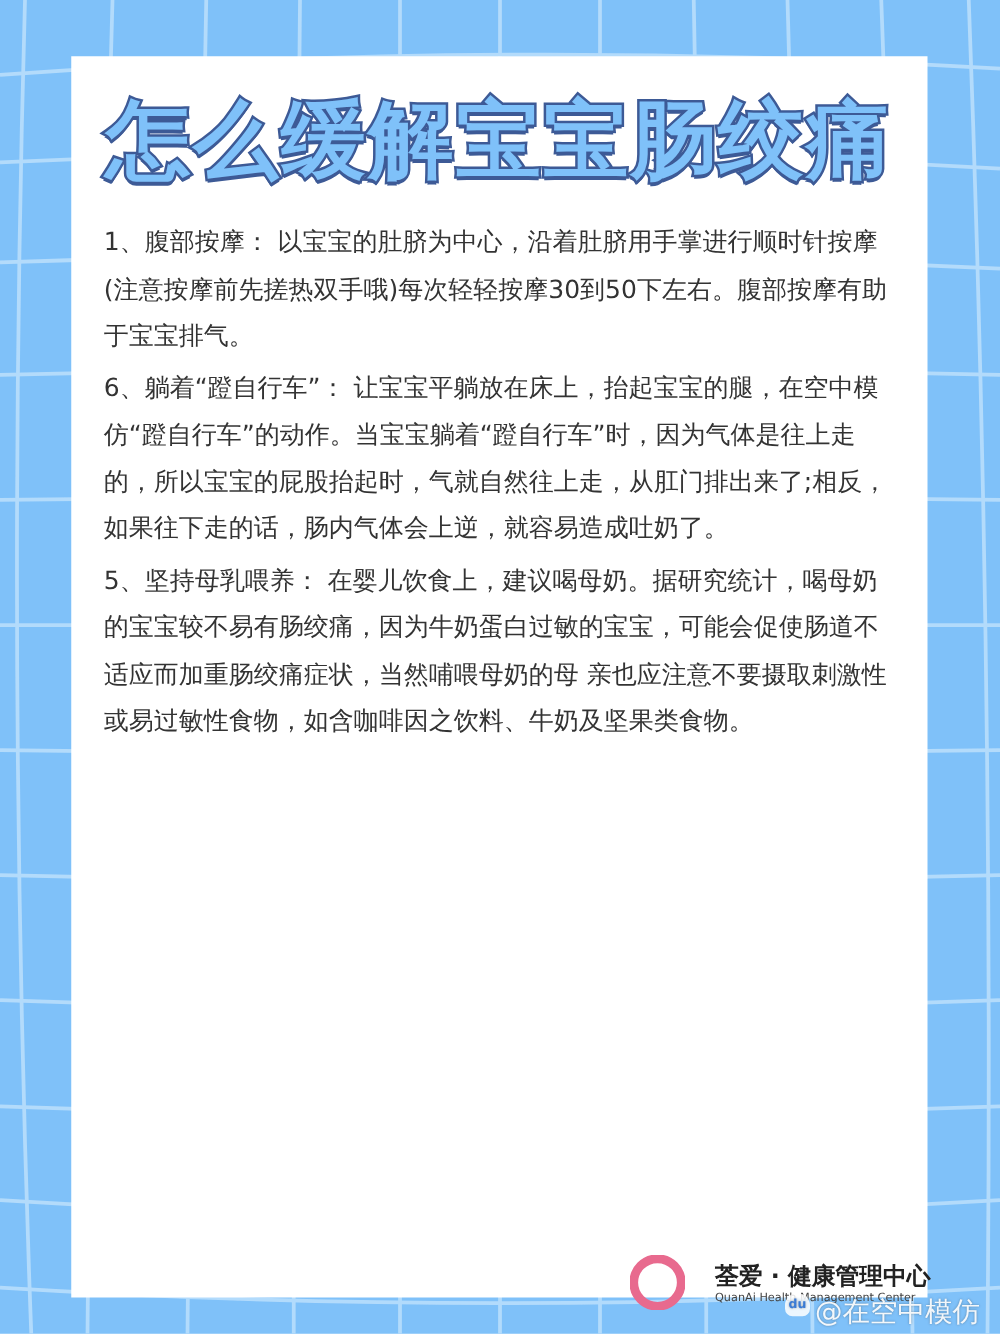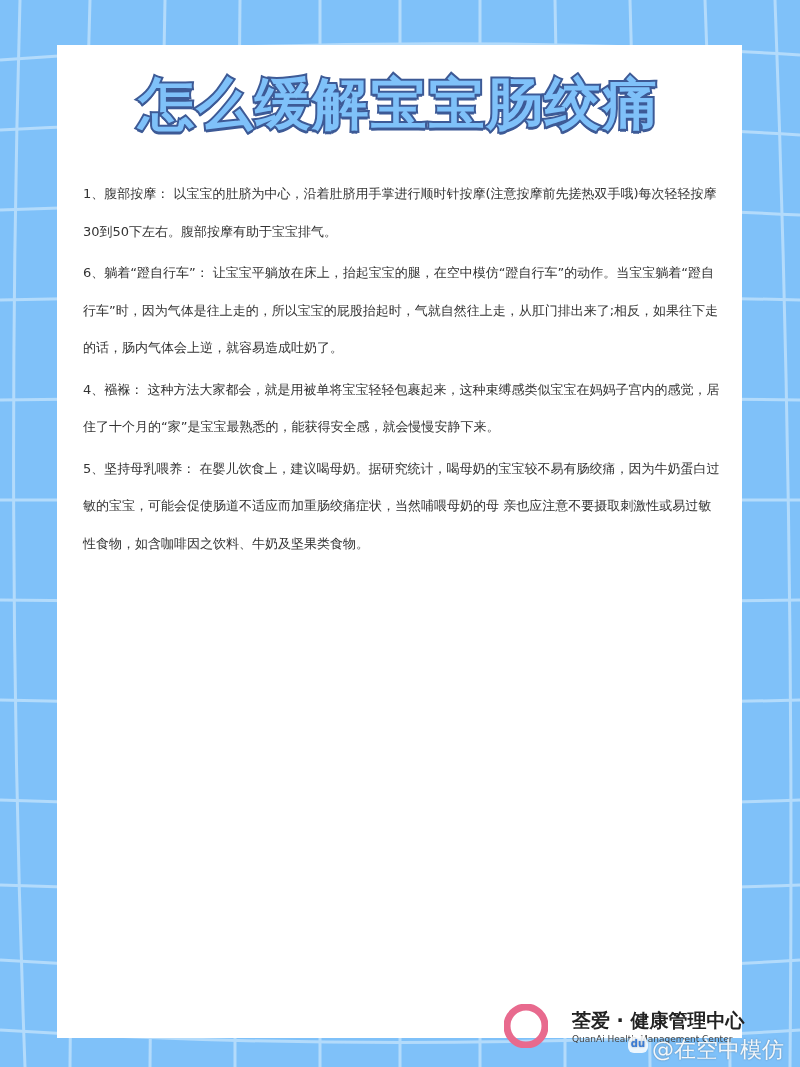--- a/index.html
+++ b/index.html
@@ -8,29 +8,29 @@
     background:#7fc1f9;
     font-family:"DejaVu Sans", sans-serif;
   }
   .grid { position:absolute; inset:0; z-index:0; }
   .card {
     position:absolute; left:57px; top:45px; width:685px; height:993px;
     background:#ffffff; z-index:1;
   }
   .title {
     position:absolute; left:0; right:0; top:22px; text-align:center;
-    font-size:56px; font-weight:bold; letter-spacing:2px;
+    font-size:68px; font-weight:bold; letter-spacing:2px;
     color:#7fc1f9;
     -webkit-text-stroke:4px #3d5a96;
     paint-order:stroke fill;
     text-shadow:0 3px 0 #3d5a96;
   }
   .content {
     position:absolute; left:26px; right:20px; top:130px;
-    font-size:13px; line-height:37.5px; color:#333;
+    font-size:20px; line-height:37.5px; color:#333;
   }
   .para { margin:0 0 4px 0; }
   .logo {
     position:absolute; right:-2px; bottom:-18px; width:240px; height:60px;
     display:flex; align-items:center; z-index:3;
   }
   .logo-mark { width:44px; height:44px; flex:none; }
   .logo-text { margin-left:24px; }
   .logo-cn { font-size:19px; font-weight:bold; color:#222; white-space:nowrap; }
   .logo-en { font-size:9px; color:#444; white-space:nowrap; }
@@ -75,21 +75,20 @@
     <path d="M775 0 Q795 530 790 1067"></path>
   </g>
 </svg>
 
 <div class="card">
   <div class="title">怎么缓解宝宝肠绞痛</div>
 
   <div class="content">
     <p class="para">1、腹部按摩： 以宝宝的肚脐为中心，沿着肚脐用手掌进行顺时针按摩(注意按摩前先搓热双手哦)每次轻轻按摩30到50下左右。腹部按摩有助于宝宝排气。</p>
     <p class="para">6、躺着“蹬自行车”： 让宝宝平躺放在床上，抬起宝宝的腿，在空中模仿“蹬自行车”的动作。当宝宝躺着“蹬自行车”时，因为气体是往上走的，所以宝宝的屁股抬起时，气就自然往上走，从肛门排出来了;相反，如果往下走的话，肠内气体会上逆，就容易造成吐奶了。</p>
-    <p class="para">4、襁褓： 这种方法大家都会，就是用被单将宝宝轻轻包裹起来，这种束缚感类似宝宝在妈妈子宫内的感觉，居住了十个月的“家”是宝宝最熟悉的，能获得安全感，就会慢慢安静下来。</p>
     <p class="para">5、坚持母乳喂养： 在婴儿饮食上，建议喝母奶。据研究统计，喝母奶的宝宝较不易有肠绞痛，因为牛奶蛋白过敏的宝宝，可能会促使肠道不适应而加重肠绞痛症状，当然哺喂母奶的母 亲也应注意不要摄取刺激性或易过敏性食物，如含咖啡因之饮料、牛奶及坚果类食物。</p>
   </div>
 
   <div class="logo">
     <svg class="logo-mark" viewBox="0 0 44 44">
       <circle cx="22" cy="22" r="19" fill="none" stroke="#e86a8e" stroke-width="7"></circle>
       <path d="M22 30 L14 22 A4.5 4.5 0 0 1 22 16 A4.5 4.5 0 0 1 30 22 Z" fill="#ffffff"></path>
     </svg>
     <div class="logo-text">
       <div class="logo-cn">荃爱 · 健康管理中心</div>

